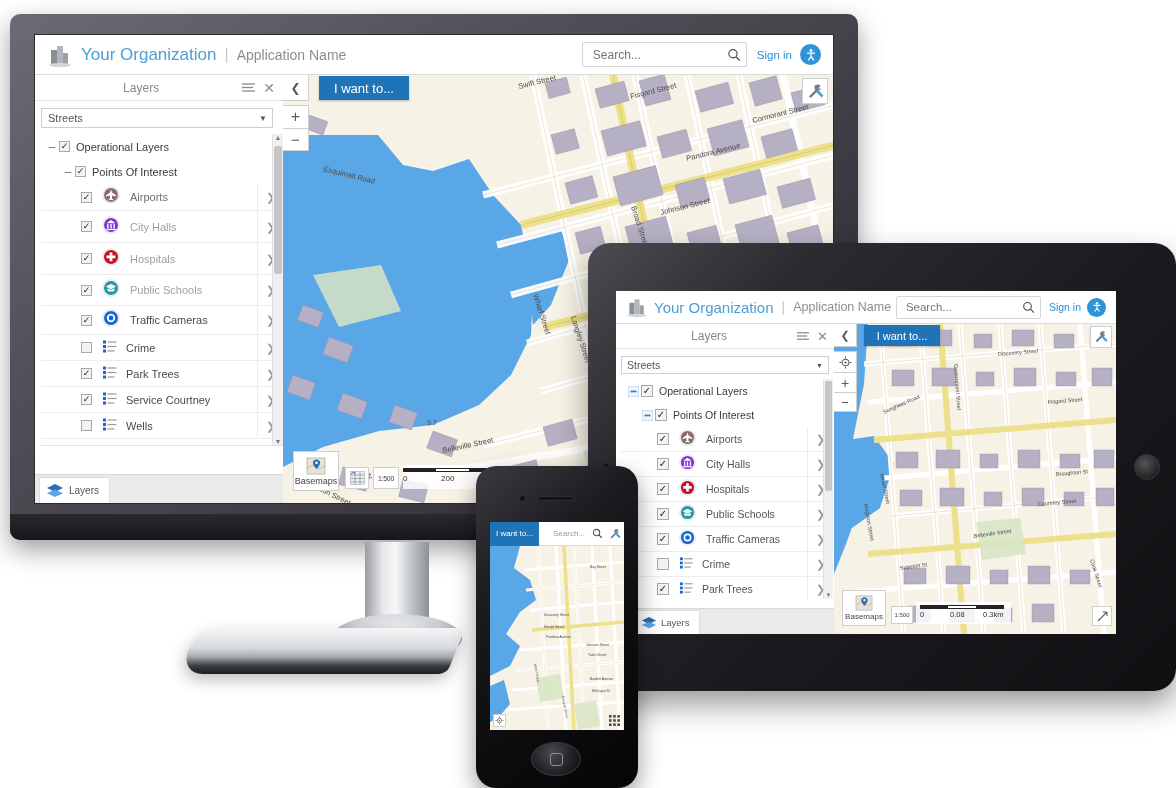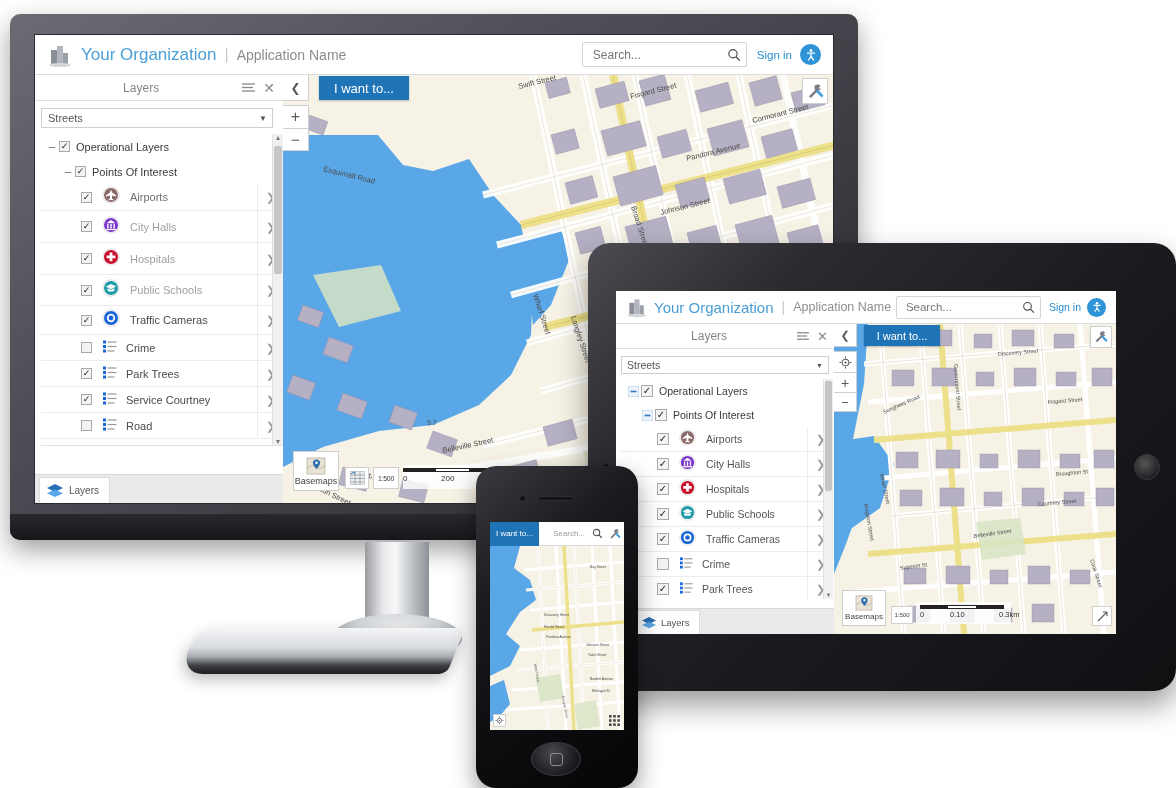--- a/index.html
+++ b/index.html
@@ -397,21 +397,21 @@
           <span class="sym" style="margin-right:8px;">
             <svg width="16" height="14" viewBox="0 0 16 14">
               <rect x="1" y="1.5" width="3" height="3" fill="#1565d8"></rect>
               <rect x="5.5" y="2.4" width="9" height="1.2" fill="#9a9a9a"></rect>
               <rect x="1" y="6" width="3" height="3" fill="#1565d8"></rect>
               <rect x="5.5" y="6.9" width="9" height="1.2" fill="#9a9a9a"></rect>
               <rect x="1" y="10.5" width="3" height="3" fill="#1565d8"></rect>
               <rect x="5.5" y="11.4" width="7" height="1.2" fill="#9a9a9a"></rect>
             </svg>
           </span>
-          <span class="lyr-label" style="font-size:11px;color:#4a4a4a;">Road</span>
+          <span class="lyr-label" style="font-size:11px;color:#4a4a4a;">Wells</span>
           <span class="lyr-chev" style="width:26px;font-size:11px;line-height:26px;height:26px;">❯</span>
         </div>
 
         <div class="tl-row" style="height:26px;padding-left:20px;">
           <span class="tl-toggle" style="width:14px;font-size:12px;">–</span>
 
         </div>
 
         <div class="scrollbar" style="top:0;width:11px;height:312px;">
           <div class="scroll-arrow" style="top:0;font-size:7px;">▲</div>
@@ -958,22 +958,22 @@
         </div>
 
         <div class="scalebar" style="left:82px;bottom:10px;width:95px;height:22px;">
           <div class="sb-bar" style="margin-top:3px;margin-left:4px;">
             <div class="sb-seg" style="width:28px;"></div>
             <div class="sb-seg alt" style="width:28px;"></div>
             <div class="sb-seg" style="width:28px;"></div>
           </div>
           <div class="sb-labels" style="height:12px;font-size:7.5px;margin-top:1px;margin-left:4px;">
             <span style="left:0;">0</span>
-            <span style="left:30px;">0.10</span>
-            <span style="left:63px;margin-left:16px;">0.3km</span>
+            <span style="left:30px;">0.08</span>
+            <span style="left:63px;">0.3km</span>
           </div>
         </div>
 
         <div class="map-ctl" style="right:4px;bottom:8px;width:20px;height:20px;">
           <svg width="11" height="11" viewBox="0 0 11 11">
             <path d="M1 10 L10 1 M10 1 H5.8 M10 1 V5.2" stroke="#5a5a5a" stroke-width="1.1" fill="none"></path>
           </svg>
         </div>
       </div>
 

